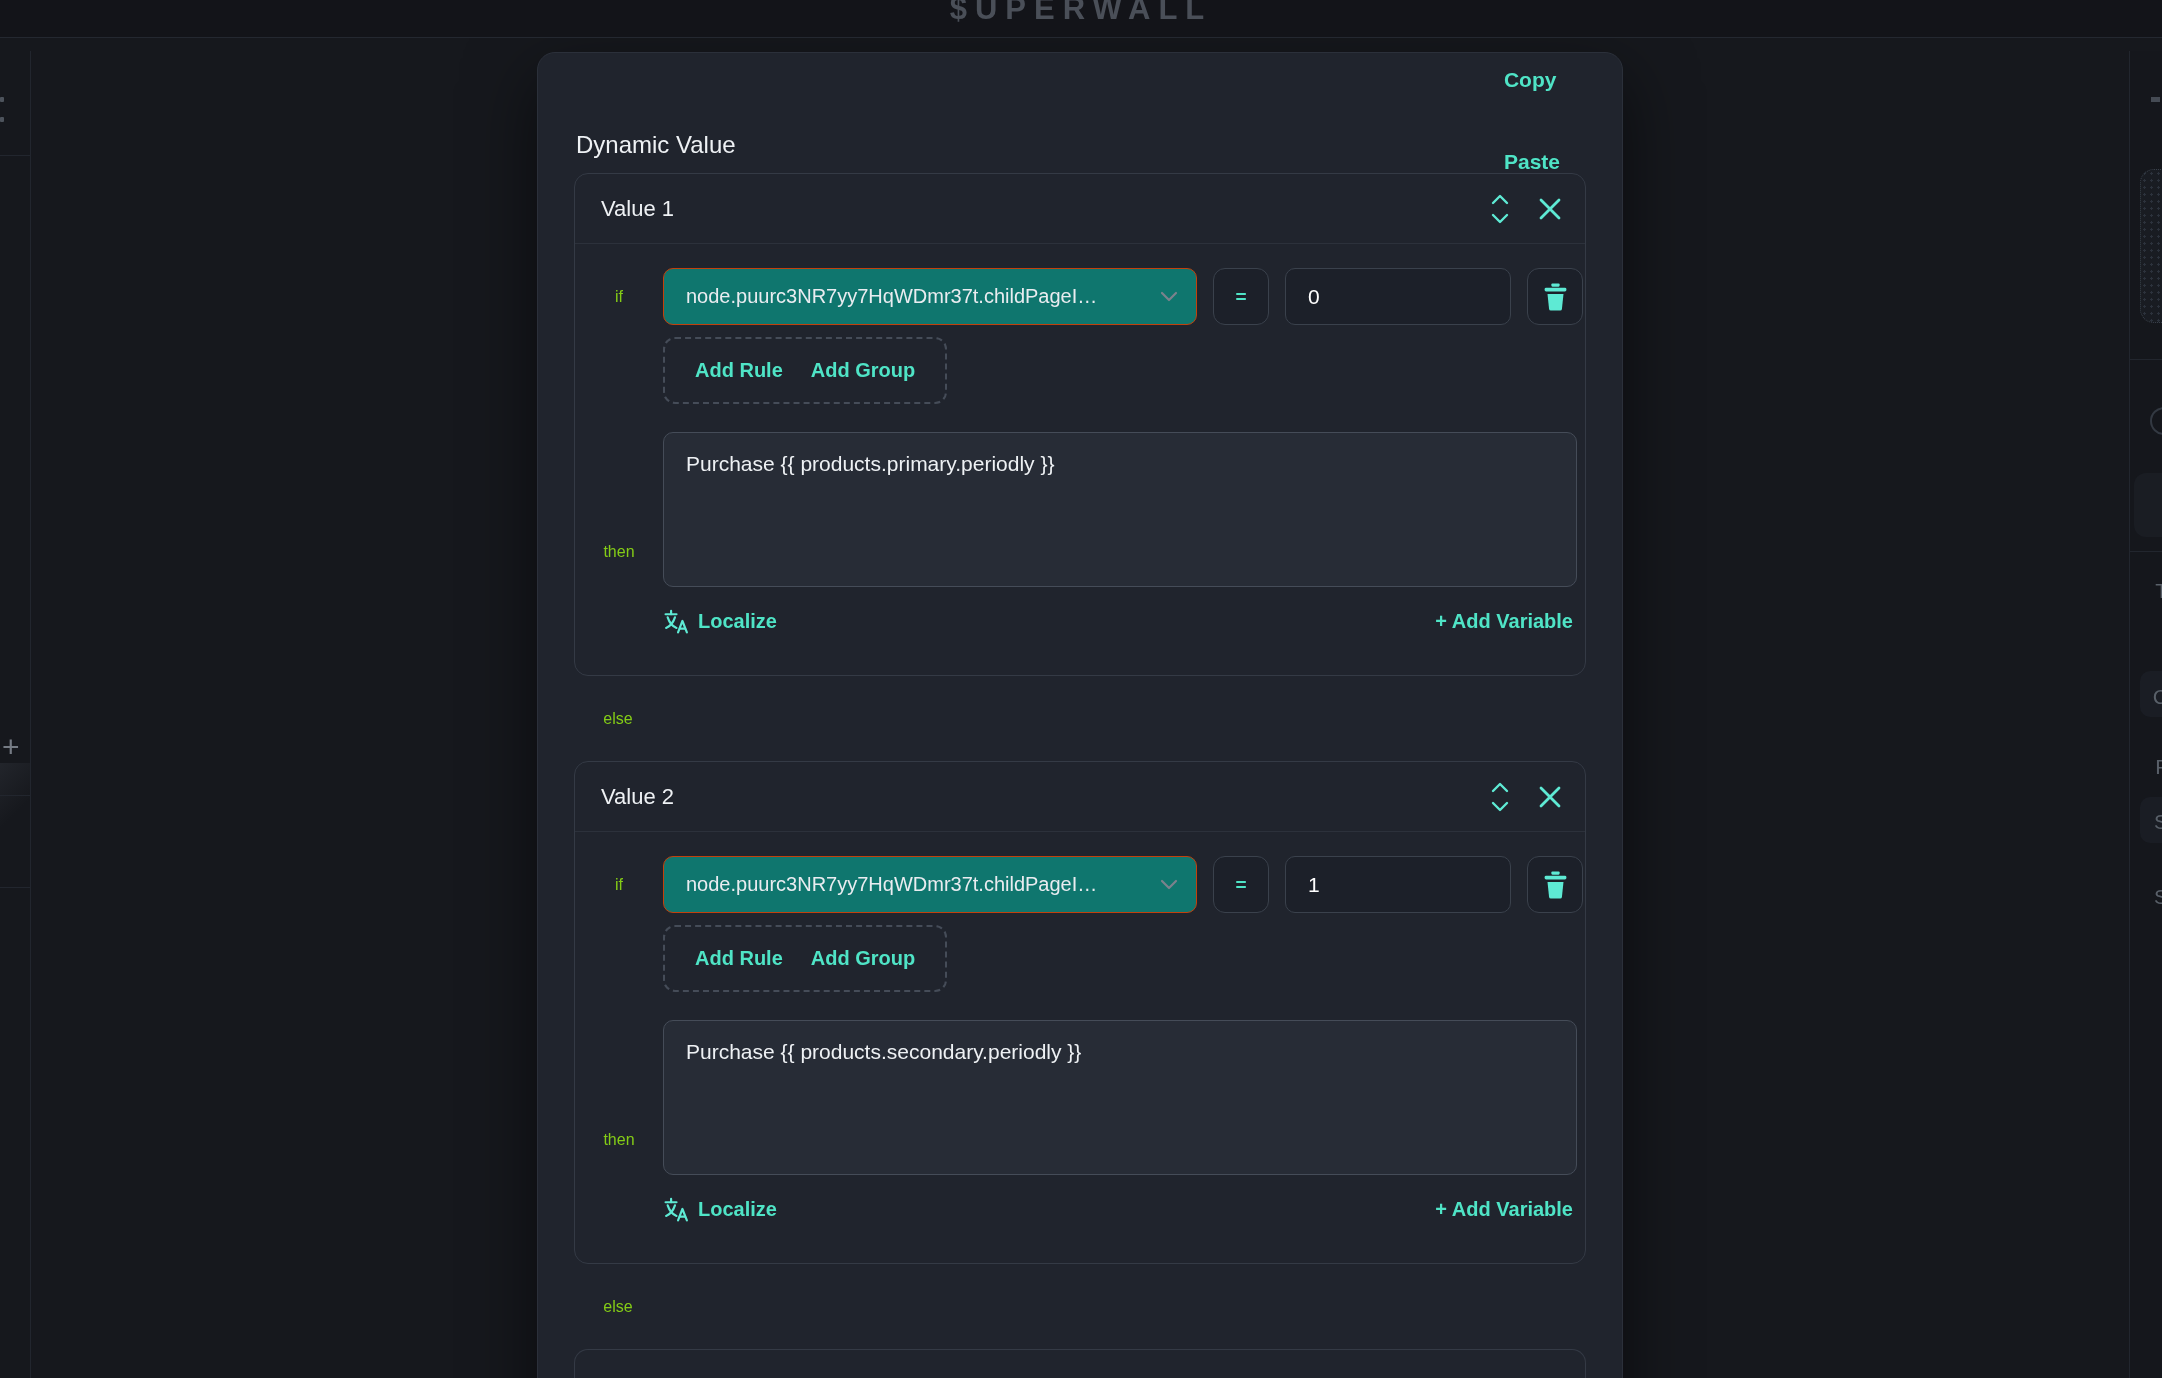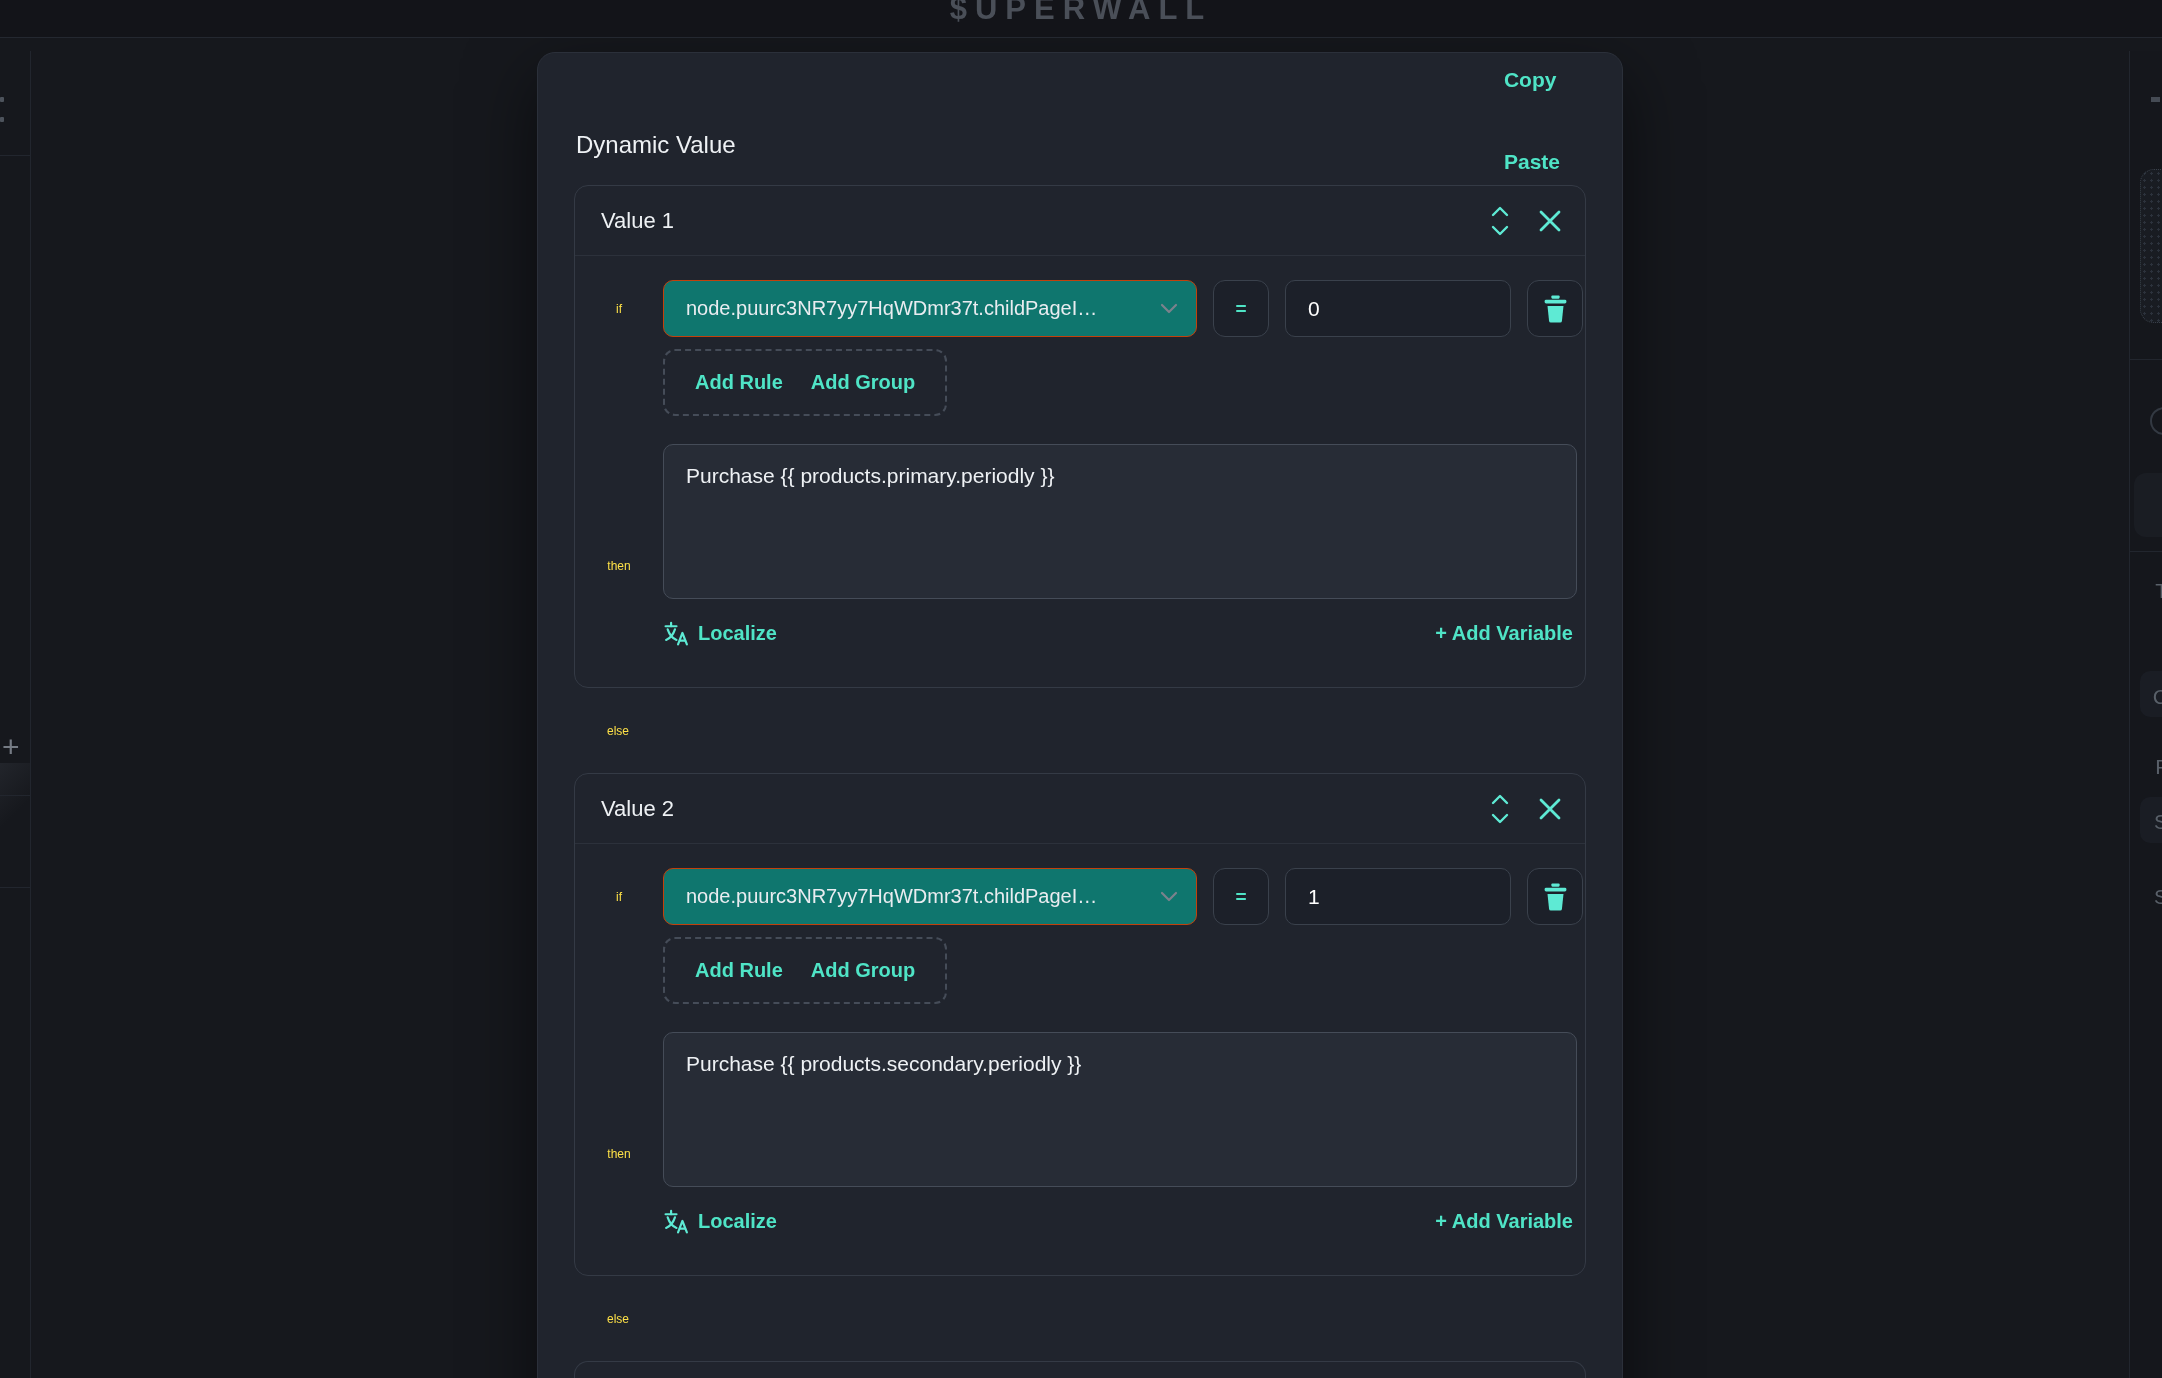--- a/index.html
+++ b/index.html
@@ -67,35 +67,35 @@
   }
   .modal-top {
     display:flex; justify-content:space-between; align-items:center;
     padding:54px 2px 0 2px; height:82px;
   }
   .modal-title { font-size:24px; font-weight:500; color:#eef1f4; line-height:28px;margin-top:48px; }
   .modal-links { display:flex; gap:54px; padding-right:24px;flex-direction:column; }
   .link-btn { color:#4fe4c6; font-size:21px; font-weight:700; cursor:pointer; line-height:28px; }
 
   
-  .value-card { margin-top:50px; border:1px solid #343a45; border-radius:14px; background:#20242d; }
+  .value-card { margin-top:38px; border:1px solid #343a45; border-radius:14px; background:#20242d; }
   .value-card + .value-card, .else-row + .value-card { margin-top:0; }
   .card-header {
     height:70px; display:flex; align-items:center; justify-content:space-between;
     padding:0 22px 0 26px; border-bottom:1px solid #2c313b;
   }
   .card-title { font-size:22px; font-weight:500; color:#eef1f4; }
   .header-controls { display:flex; align-items:center; gap:26px; }
   .icon-btn { display:flex; align-items:center; justify-content:center; cursor:pointer; background:none; border:none; padding:0; }
 
   .card-body { padding:24px 0 40px 0; }
   .rule-row { display:flex; }
   .label-col {
     flex:0 0 88px; display:flex; align-items:center; justify-content:center;
-    color:#fde047; font-size:12px;
+    color:#84cc16; font-size:16px;
   }
   .label-col.then-col { align-items:flex-end; padding-bottom:26px; }
 
   .if-content { flex:1; display:flex; gap:16px; padding-right:2px; }
   .select {
     flex:1; height:57px; background:#0f766e; border:1px solid #c2410c; border-radius:10px;
     display:flex; align-items:center; padding:0 18px 0 22px; cursor:pointer; min-width:0;
   }
   .select-text { flex:1; font-size:20px; color:#e9ecf0; white-space:nowrap; overflow:hidden; }
   .eq-btn {

